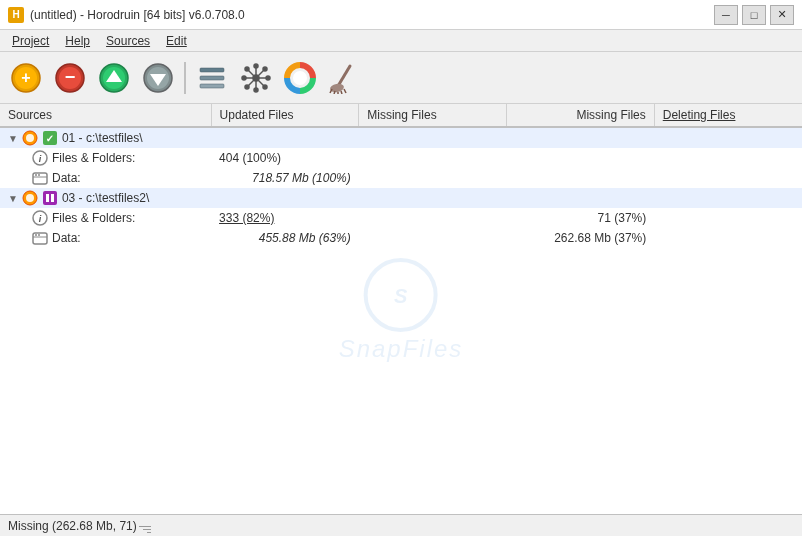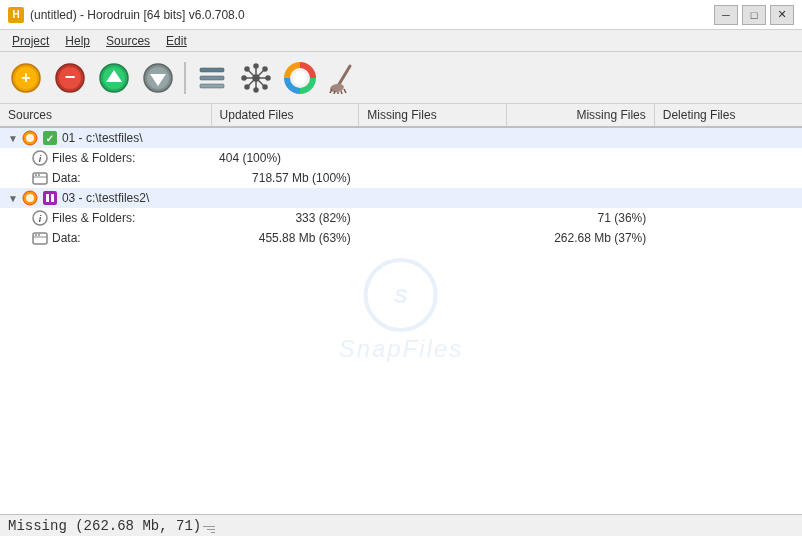--- a/index.html
+++ b/index.html
@@ -133,21 +133,21 @@
       color: #333;
       border-right: 1px solid #d0d0d0;
       white-space: nowrap;
     }
     thead th:last-child { border-right: none; }
 
     .col-sources { width: 200px; }
     .col-updated { width: 140px; }
     .col-outdated { width: 140px; }
     .col-missing { width: 140px; text-align: right; }
-    .col-deleting { width: 140px; }
+    .col-deleting { width: 140px; text-decoration: underline; }
 
     tbody tr td {
       padding: 2px 8px;
       font-size: 12px;
       color: #333;
       vertical-align: middle;
     }
     .row-source-header {
       background: #e8f0fe;
     }
@@ -190,23 +190,22 @@
     }
 
     
     .status-bar {
       height: 22px;
       background: #f0f0f0;
       border-top: 1px solid #c0c0c0;
       display: flex;
       align-items: center;
       padding: 0 8px;
-      font-size: 14px;
-      color: #333;
-      font-family: Liberation Mono, monospace;
+      font-size: 12px;
+      color: #333;
     }
     .status-grip {
       width: 14px;
       height: 14px;
       display: flex;
       flex-direction: column;
       justify-content: flex-end;
       align-items: flex-end;
       gap: 2px;
     }
@@ -397,21 +396,21 @@
           <div class="source-label" style="padding-left: 24px;">
             <svg width="16" height="16" viewBox="0 0 16 16">
               <rect x="1" y="3" width="14" height="11" rx="2" fill="none" stroke="#888" stroke-width="1.5"></rect>
               <line x1="1" y1="7" x2="15" y2="7" stroke="#888" stroke-width="1"></line>
               <circle cx="4" cy="5" r="1" fill="#888"></circle>
               <circle cx="7" cy="5" r="1" fill="#888"></circle>
             </svg>
             <span>Data:</span>
           </div>
         </td>
-        <td style="text-align: right;">718.57 Mb (100%)</td>
+        <td style="text-align: right; font-style: italic;">718.57 Mb (100%)</td>
         <td></td>
         <td></td>
         <td></td>
       </tr>
 
       <tr class="row-source-header">
         <td>
           <div class="source-label">
             <span class="expand-icon">▼</span>
             <svg width="16" height="16" viewBox="0 0 16 16">
@@ -435,39 +434,39 @@
       <tr>
         <td>
           <div class="source-label" style="padding-left: 24px;">
             <svg width="16" height="16" viewBox="0 0 16 16">
               <circle cx="8" cy="8" r="7" fill="none" stroke="#888" stroke-width="1.5"></circle>
               <text x="8" y="12" text-anchor="middle" font-size="9" font-style="italic" font-weight="bold" fill="#555">i</text>
             </svg>
             <span>Files &amp; Folders:</span>
           </div>
         </td>
-        <td style="text-align: right;">333 (82%)</td>
-        <td></td>
-        <td style="text-align: right;">71 (36%)</td>
+        <td style=" text-decoration: underline;">333 (82%)</td>
+        <td></td>
+        <td style="text-align: right;">71 (37%)</td>
         <td></td>
       </tr>
 
       <tr>
         <td>
           <div class="source-label" style="padding-left: 24px;">
             <svg width="16" height="16" viewBox="0 0 16 16">
               <rect x="1" y="3" width="14" height="11" rx="2" fill="none" stroke="#888" stroke-width="1.5"></rect>
               <line x1="1" y1="7" x2="15" y2="7" stroke="#888" stroke-width="1"></line>
               <circle cx="4" cy="5" r="1" fill="#888"></circle>
               <circle cx="7" cy="5" r="1" fill="#888"></circle>
             </svg>
             <span>Data:</span>
           </div>
         </td>
-        <td style="text-align: right;">455.88 Mb (63%)</td>
+        <td style="text-align: right; font-style: italic;">455.88 Mb (63%)</td>
         <td></td>
         <td style="text-align: right;">262.68 Mb (37%)</td>
         <td></td>
       </tr>
     </tbody>
   </table>
 </div>
 
 <div class="status-bar">
   <span>Missing (262.68 Mb, 71)</span>

